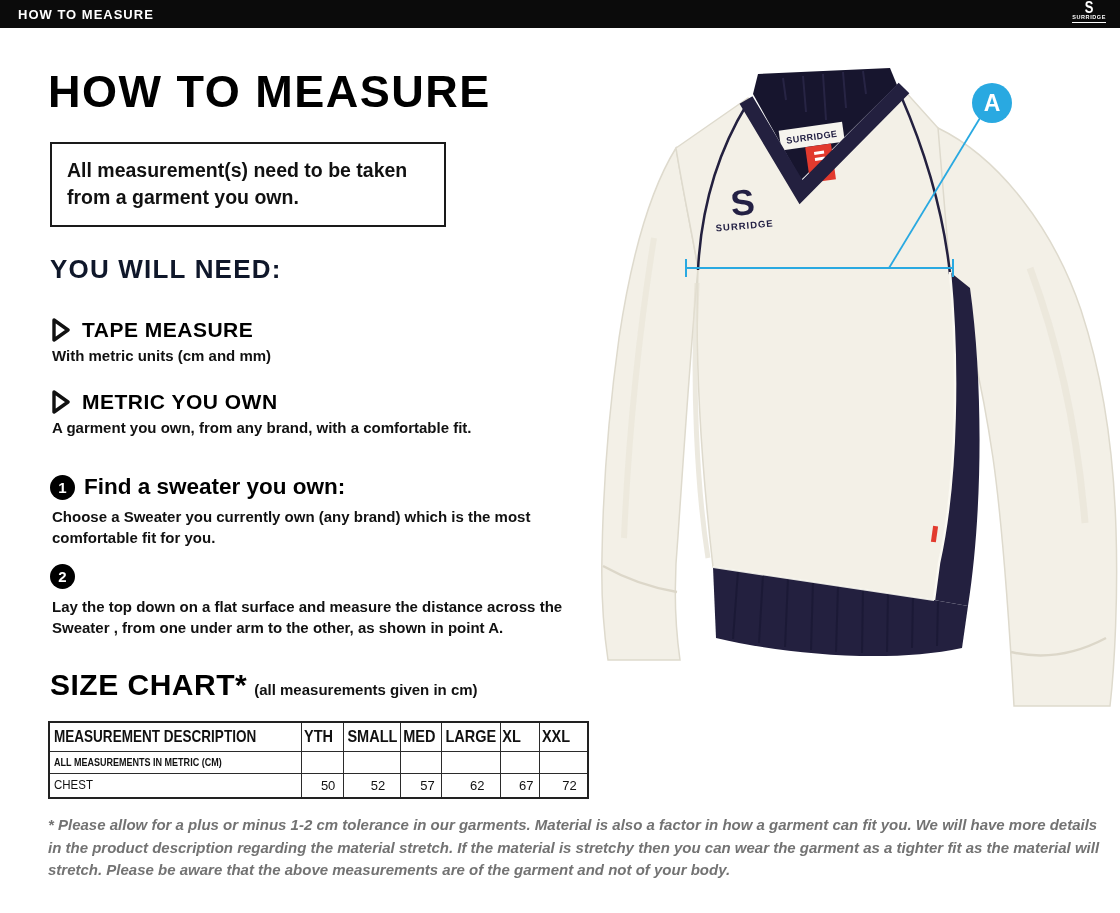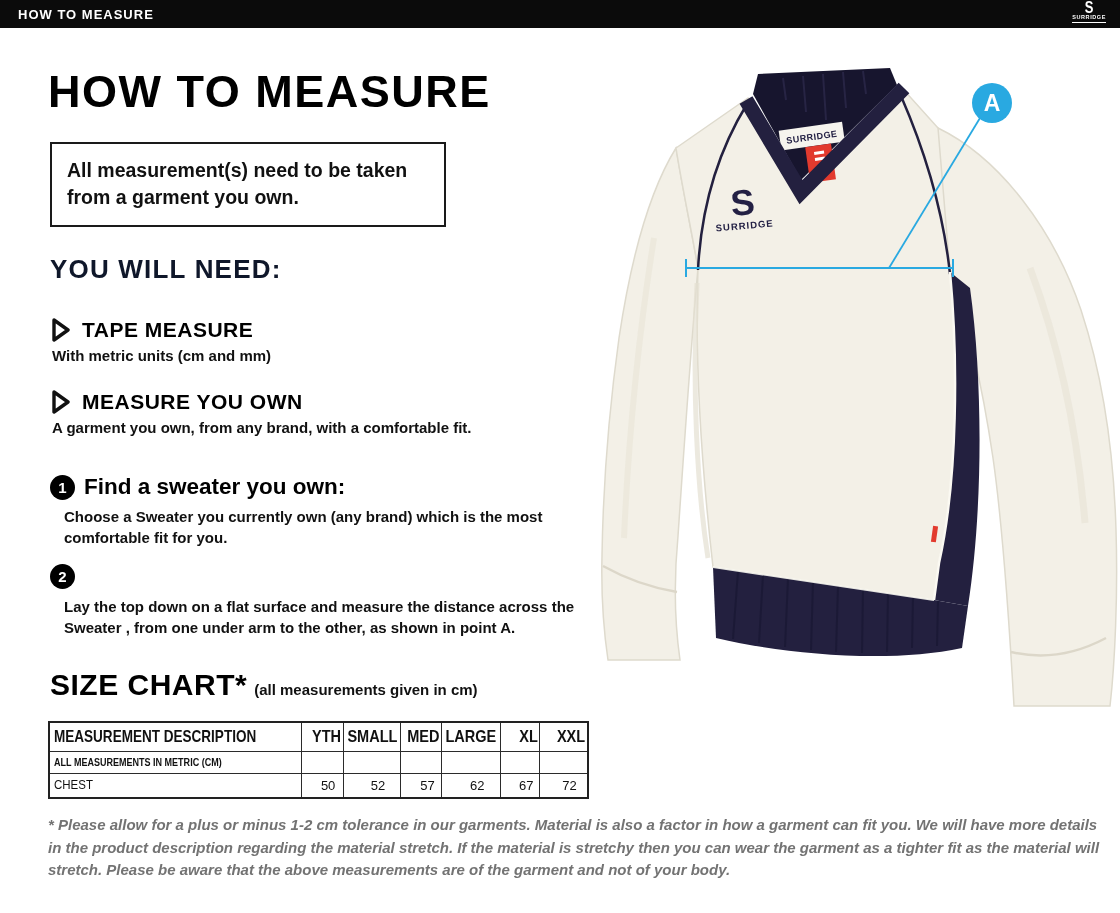--- a/index.html
+++ b/index.html
@@ -27,31 +27,31 @@
 
   .need-item-label { position:absolute; left:50px; display:flex; align-items:center; gap:10px; }
   .need-item-label .tri { width:22px; height:24px; flex:0 0 auto; }
   .need-item-label .lbl { font-size:21px; font-weight:bold; letter-spacing:0.5px; color:#000; }
   .need-desc { position:absolute; left:52px; font-size:15px; font-weight:bold; color:#111; }
 
   .step-head { position:absolute; left:50px; display:flex; align-items:center; gap:9px; }
   .step-num { width:25px; height:25px; border-radius:50%; background:#000; color:#fff;
               font-size:15px; font-weight:bold; display:flex; align-items:center; justify-content:center; flex:0 0 auto; }
   .step-title { font-size:22.5px; font-weight:bold; color:#000; }
-  .step-desc { position:absolute; left:52px; width:535px; font-size:15px; font-weight:bold; line-height:1.42; color:#111;margin-left:12px; }
+  .step-desc { position:absolute; left:52px; width:535px; font-size:15px; font-weight:bold; line-height:1.42; color:#111; }
 
   .sizechart-head { position:absolute; left:50px; top:668px; }
   .sizechart-title { font-size:30px; font-weight:bold; letter-spacing:0.5px; color:#000; }
   .sizechart-sub { font-size:15px; font-weight:bold; margin-left:7px; color:#111; }
 
   table.sizes { position:absolute; left:48px; top:721px; border-collapse:collapse; table-layout:fixed;
                 border:2.5px solid #222; }
   table.sizes td, table.sizes th { border:1.5px solid #2b2b2b; overflow:hidden; white-space:nowrap; }
   table.sizes .hrow { height:29px; }
-  table.sizes .hrow td { font-size:16.5px; font-weight:bold; text-align:right; }
+  table.sizes .hrow td { font-size:16.5px; font-weight:bold; text-align:left; }
   table.sizes .hrow td.first { text-align:left; padding-left:4px; }
   table.sizes .r2 { height:22px; }
   table.sizes .r2 td { font-size:11px; font-weight:bold; padding-left:4px; }
   table.sizes .r3 { height:25px; }
   table.sizes .r3 td { font-size:12.5px; padding-left:4px; }
   table.sizes .r3 td.val { text-align:center; padding-left:12px; font-size:13px; }
   .cond { display:inline-block; transform:scaleX(0.82); transform-origin:0 50%; }
   .cond-c { display:inline-block; transform:scaleX(0.88); transform-origin:50% 50%; }
 
   .footnote { position:absolute; left:48px; top:814px; width:1062px; font-size:15px; font-weight:bold;
@@ -84,21 +84,21 @@
       <path d="M4 2 L18 12 L4 22 Z" fill="none" stroke="#111" stroke-width="3.4" stroke-linejoin="round"></path>
     </svg>
     <span class="lbl">TAPE MEASURE</span>
   </div>
   <div class="need-desc" style="top:347px;">With metric units (cm and mm)</div>
 
   <div class="need-item-label" style="top:390px;">
     <svg class="tri" viewBox="0 0 22 24">
       <path d="M4 2 L18 12 L4 22 Z" fill="none" stroke="#111" stroke-width="3.4" stroke-linejoin="round"></path>
     </svg>
-    <span class="lbl">MEASURE YOU OWN</span>
+    <span class="lbl">METRIC YOU OWN</span>
   </div>
   <div class="need-desc" style="top:419px;">A garment you own, from any brand, with a comfortable fit.</div>
 
   <div class="step-head" style="top:474px;">
     <span class="step-num">1</span>
     <span class="step-title">Find a sweater you own:</span>
   </div>
   <div class="step-desc" style="top:506px;">Choose a Sweater you currently own (any brand) which is the most comfortable fit for you.</div>
 
   <div class="step-head" style="top:564px;">

